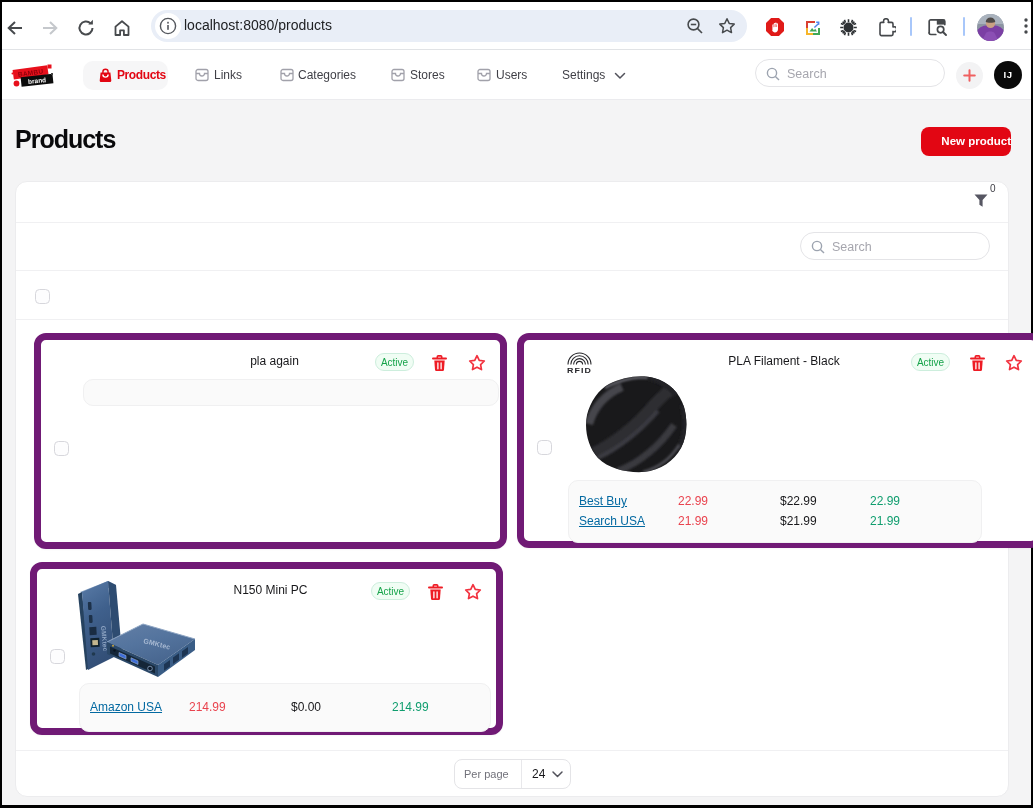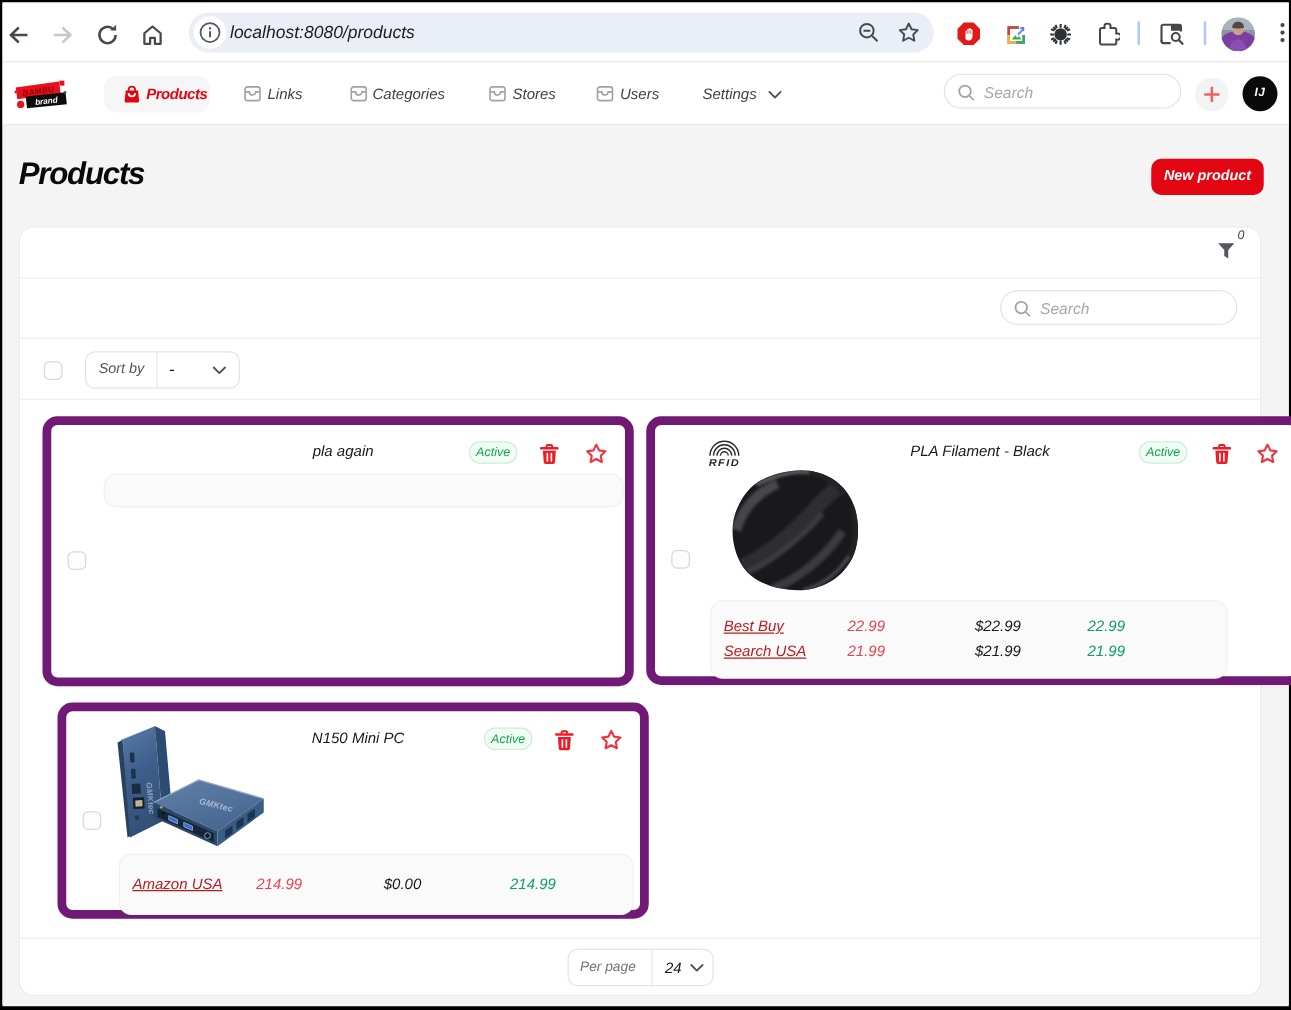--- a/index.html
+++ b/index.html
@@ -1,49 +1,49 @@
 <!DOCTYPE html>
 <html><head>
 <meta charset="utf-8">
 <style>
   * { margin:0; padding:0; box-sizing:border-box; }
   html,body { width:1033px; height:808px; overflow:hidden; }
   body { font-family:"Liberation Sans", sans-serif; background:#000; position:relative; }
-  .win { position:absolute; left:2px; top:2px; width:1029px; height:802px; background:#f4f4f5;font-style:italic; }
+  .win { position:absolute; left:2px; top:2px; width:1029px; height:802px; background:#f4f4f5; }
   
   .toolbar { position:absolute; left:0; top:0; width:1029px; height:48px; background:#ffffff; border-bottom:1px solid #e1e3e6; }
   .tico { position:absolute; top:0; }
   .urlbar { position:absolute; left:149px; top:8px; width:596px; height:32px; background:#e9eef7; border-radius:16px; }
   .urlinfo { position:absolute; left:4px; top:3px; width:26px; height:26px; background:#fff; border-radius:13px; }
   .urltext { position:absolute; left:33px; top:7px; font-size:14px; color:#202124; }
   .sep { position:absolute; top:15px; width:2px; height:19px; background:#a8c7fa; border-radius:1px; }
   
   .appnav { position:absolute; left:0; top:48px; width:1029px; height:50px; background:#fff; border-bottom:1px solid #ebebee; }
   .pill { position:absolute; left:81px; top:11px; width:85px; height:29px; background:#f6f6f7; border-radius:10px; }
   .navitem { position:absolute; top:0; height:50px; font-size:12px; font-weight:500; color:#3f3f46; }
   .navlbl { position:absolute; top:18px; }
   .navico { position:absolute; top:17px; }
   .navsearch { position:absolute; left:753px; top:9px; width:190px; height:28px; border:1px solid #e4e4e7; border-radius:14px; background:#fff; }
   .plusbtn { position:absolute; left:954px; top:12px; width:27px; height:27px; border-radius:50%; background:#f3f3f4; }
   .avatarIJ { position:absolute; left:992px; top:11px; width:28px; height:28px; border-radius:50%; background:#0a0a0a; color:#fff; font-size:9.5px; font-weight:700; text-align:center; line-height:28px; letter-spacing:0.5px; }
   
   .main { position:absolute; left:0; top:98px; width:1029px; height:705px; background:#f4f4f5; }
   h1 { position:absolute; left:13px; top:25px; font-size:25px; font-weight:700; color:#09090b; letter-spacing:-1px; }
-  .newbtn { position:absolute; left:919px; top:27px; width:90px; height:29px; background:#e20613; border-radius:8px; color:#fff; font-size:11.5px; font-weight:700; text-align:center; line-height:29px; }
+  .newbtn { position:absolute; left:919px; top:27px; width:90px; height:29px; background:#e20613; border-radius:8px; color:#fff; font-size:11.5px; font-weight:700; text-align:right; line-height:29px; }
   .container { position:absolute; left:13px; top:81px; width:994px; height:616px; background:#fff; border:1px solid #ececee; border-radius:12px; }
   .hr { position:absolute; left:0; width:992px; height:1px; background:#f0f0f2; }
   .search2 { position:absolute; left:784px; top:50px; width:190px; height:28px; border:1px solid #e4e4e7; border-radius:14px; background:#fff; }
   .cb { position:absolute; width:15px; height:15px; border:1.5px solid #d7d7dc; border-radius:4.5px; background:#fdfdfe; }
   .sortgrp { position:absolute; left:52px; top:99px; width:124px; height:30px; border:1px solid #e4e4e7; border-radius:8px; background:#fff; }
   .card { position:absolute; background:#fff; border:7px solid #701a75; border-radius:12px; box-shadow:0 1px 2px rgba(0,0,0,0.04); }
   .cardtitle { position:absolute; left:4px; top:14px; width:100%; text-align:center; font-size:12px; font-weight:500; color:#18181b; }
   .badge { position:absolute; width:39px; height:18px; background:#f0fdf4; border:1px solid #cdeedd; border-radius:9px; color:#16a34a; font-size:10px; font-weight:500; text-align:center; line-height:17px; }
   .pricebox { position:absolute; background:#fafafa; border:1px solid #f0f0f1; border-radius:10px; }
   .prow { position:absolute; left:0; width:100%; height:20px; font-size:12px; line-height:20px; }
-  .pc1 { position:absolute; left:10px; color:#b91c1c; text-decoration:underline; }
+  .pc1 { position:absolute; left:10px; color:#0369a1; text-decoration:underline; }
   .pc2 { position:absolute; left:109px; color:#e9434e; }
   .pc3 { position:absolute; left:211px; color:#18181b; }
   .pc4 { position:absolute; left:312px; color:#0f9d6e; }
   .footgrp { position:absolute; left:438px; top:577px; width:117px; height:30px; border:1px solid #e4e4e7; border-radius:8px; background:#fff; }
 </style>
 </head>
 <body>
 <div class="win">
   <div class="toolbar" id="toolbar">
 
@@ -232,28 +232,20 @@
 
       <div class="search2">
         <svg style="position:absolute;left:10px;top:7px" width="14" height="14" viewBox="0 0 14 14">
             <circle cx="6" cy="6" r="4.6" stroke="#9ca3af" stroke-width="1.4" fill="none"></circle>
             <path d="M9.4 9.4 13 13" stroke="#9ca3af" stroke-width="1.4"></path>
           </svg>
         <span style="position:absolute;left:31px;top:7px;font-size:12.5px;color:#a6a6ae">Search</span>
       </div>
 
       <div class="cb" style="left:19px;top:107px"></div>
-      <div class="sortgrp">
-        <div style="position:absolute;left:56px;top:0;width:1px;height:28px;background:#e8e8eb"></div>
-        <span style="position:absolute;left:10px;top:7px;font-size:11.5px;color:#52525b">Sort by</span>
-        <span style="position:absolute;left:66px;top:5px;font-size:14px;color:#18181b">-</span>
-        <svg style="position:absolute;left:100px;top:10px" width="13" height="9" viewBox="0 0 13 9">
-            <path d="M2 2l4.5 4.5L11 2" stroke="#52525b" stroke-width="1.5" fill="none" stroke-linecap="round" stroke-linejoin="round"></path>
-          </svg>
-      </div>
 
       <div class="card" style="left:18px;top:151px;width:473px;height:216px">
         <div class="cardtitle">pla again</div>
         <div class="badge" style="right:86px;top:13px">Active</div>
         <svg style="position:absolute;right:53px;top:15px" width="15" height="17" viewBox="0 0 15 17">
             <path d="M1 3.6h13" stroke="#ee1c25" stroke-width="2" stroke-linecap="round"></path>
             <path d="M5.3 3V1.8c0-.5.4-.9.9-.9h2.6c.5 0 .9.4.9.9V3" stroke="#ee1c25" stroke-width="1.6" fill="none"></path>
             <path d="M2.3 5.5h10.4l-.7 9.2c-.1.8-.7 1.4-1.5 1.4H4.5c-.8 0-1.4-.6-1.5-1.4z" fill="#ee1c25"></path>
             <path d="M5.9 7.8v6M9.1 7.8v6" stroke="#fff" stroke-width="1.3" stroke-linecap="round"></path>
           </svg>
@@ -318,21 +310,21 @@
             </div>
           <div class="prow" style="top:30px">
               <span class="pc1">Search USA</span>
               <span class="pc2">21.99</span>
               <span class="pc3">$21.99</span>
               <span class="pc4" style="left:301px">21.99</span>
             </div>
         </div>
       </div>
 
-      <div class="card" style="left:30px;top:380px;width:473px;height:173px">
+      <div class="card" style="left:14px;top:380px;width:473px;height:173px">
         <div class="cardtitle">N150 Mini PC</div>
         <div class="badge" style="right:86px;top:13px">Active</div>
         <svg style="position:absolute;right:53px;top:15px" width="15" height="17" viewBox="0 0 15 17">
             <path d="M1 3.6h13" stroke="#ee1c25" stroke-width="2" stroke-linecap="round"></path>
             <path d="M5.3 3V1.8c0-.5.4-.9.9-.9h2.6c.5 0 .9.4.9.9V3" stroke="#ee1c25" stroke-width="1.6" fill="none"></path>
             <path d="M2.3 5.5h10.4l-.7 9.2c-.1.8-.7 1.4-1.5 1.4H4.5c-.8 0-1.4-.6-1.5-1.4z" fill="#ee1c25"></path>
             <path d="M5.9 7.8v6M9.1 7.8v6" stroke="#fff" stroke-width="1.3" stroke-linecap="round"></path>
           </svg>
         <svg style="position:absolute;right:14px;top:14px" width="18" height="18" viewBox="0 0 18 18">
             <path d="M9 1.7l2.25 4.6 5.05.7-3.7 3.55.9 5.05L9 13.2l-4.5 2.4.9-5.05L1.7 7l5.05-.7z" stroke="#f2323f" stroke-width="1.7" fill="none" stroke-linejoin="round"></path>

